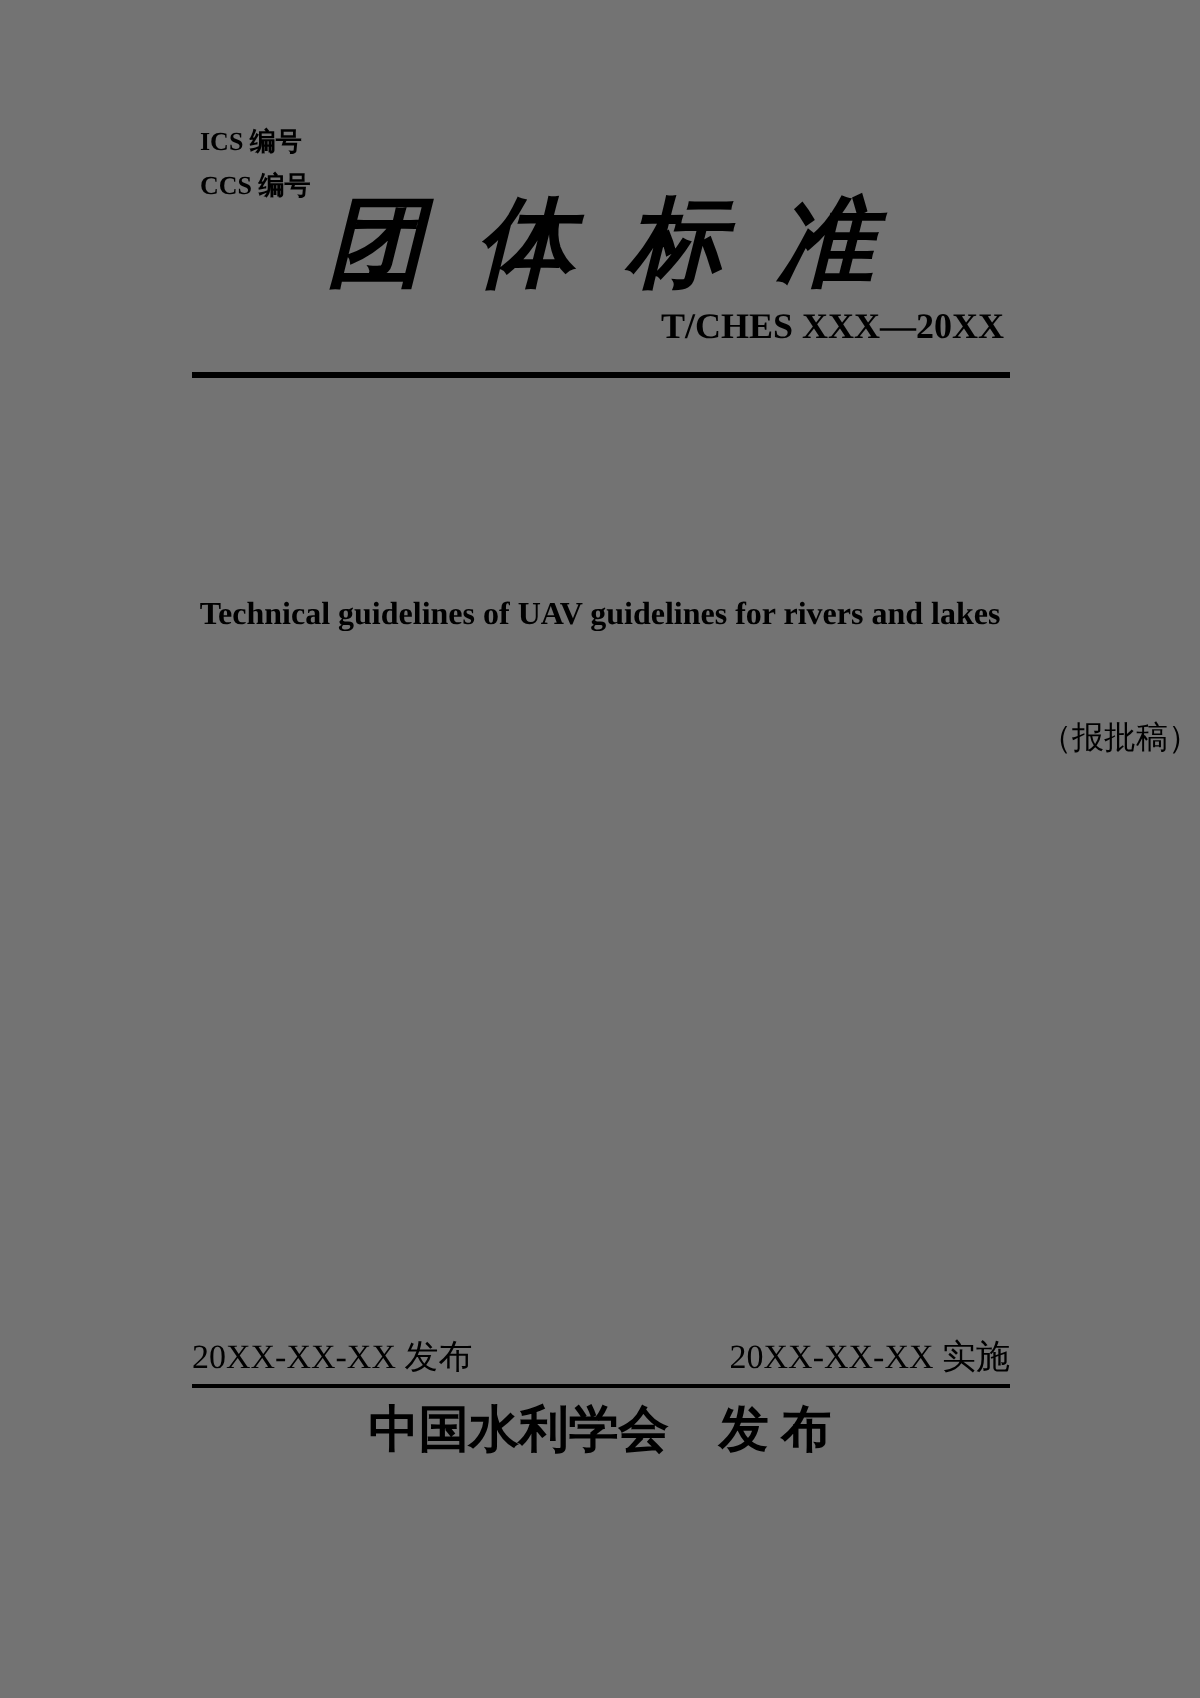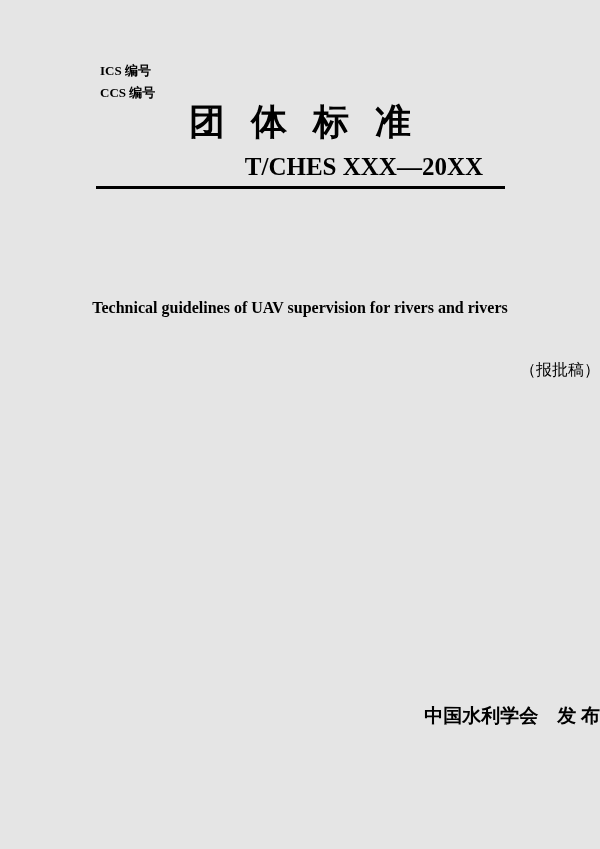--- a/index.html
+++ b/index.html
@@ -4,21 +4,21 @@
 <style>
   html, body {
     margin: 0;
     padding: 0;
     background: #ffffff;
   }
   .page {
     position: relative;
     width: 600px;
     height: 849px;
-    background: #e5e5e5;
+    background: #737373;
     color: #000000;
     overflow: hidden;
     font-family: "Liberation Serif", serif;
   }
 
   .codes {
     position: absolute;
     left: 100px;
     top: 60px;
     font-size: 13px;
@@ -28,32 +28,33 @@
   }
 
   .doc-type {
     position: absolute;
     left: 0;
     right: 0;
     top: 98px;
     text-align: center;
     font-family: "Liberation Sans", sans-serif;
     font-weight: bold;
-    font-size: 36px;
+    font-size: 49px;
     line-height: 48px;
     letter-spacing: 26px;
     padding-left: 26px; 
     white-space: nowrap;
+    font-style: italic;
   }
 
   .std-code {
     position: absolute;
-    right: 117px;
+    right: 98px;
     top: 153px;
-    font-size: 25px;
+    font-size: 18px;
     font-weight: bold;
     font-family: "Liberation Serif", serif;
     white-space: nowrap;
   }
 
   .rule-top {
     position: absolute;
     left: 96px;
     width: 409px;
     top: 186px;
@@ -113,24 +114,24 @@
   }
   .dates-row .date {
     white-space: nowrap;
   }
 
   .publisher {
     position: absolute;
     left: 0;
     right: 0;
     top: 702px;
-    text-align: right;
+    text-align: center;
     font-family: "Liberation Serif", serif;
     font-weight: bold;
-    font-size: 19px;
+    font-size: 25px;
     line-height: 28px;
     white-space: nowrap;
   }
 </style>
 </head>
 <body>
 
 <div class="page">
 
   <div class="codes">
@@ -138,20 +139,24 @@
     <div>CCS 编号</div>
   </div>
 
   <div class="doc-type">团体标准</div>
 
   <div class="std-code">T/CHES XXX—20XX</div>
 
   <div class="rule-top"></div>
 
 
-  <div class="title-en">Technical guidelines of UAV supervision for rivers and rivers</div>
+  <div class="title-en">Technical guidelines of UAV guidelines for rivers and lakes</div>
 
   <div class="draft-note">（报批稿）</div>
 
+  <div class="dates-row">
+    <span class="date">20XX-XX-XX 发布</span>
+    <span class="date">20XX-XX-XX 实施</span>
+  </div>
 
   <div class="publisher">中国水利学会　发 布</div>
 
 </div>
 
 </body></html>

